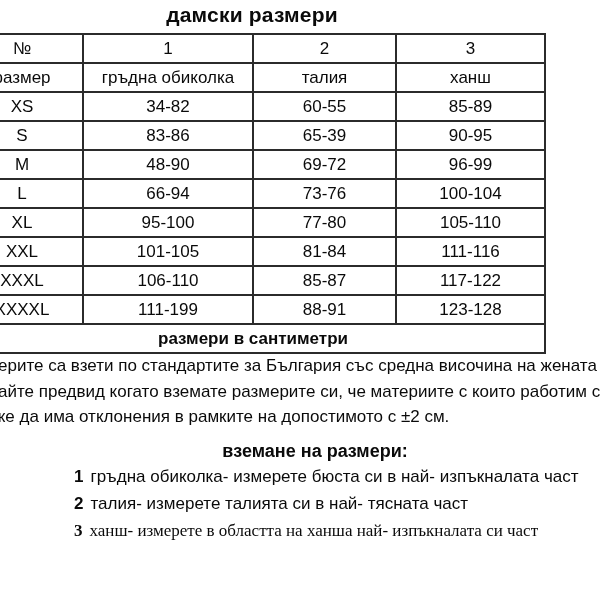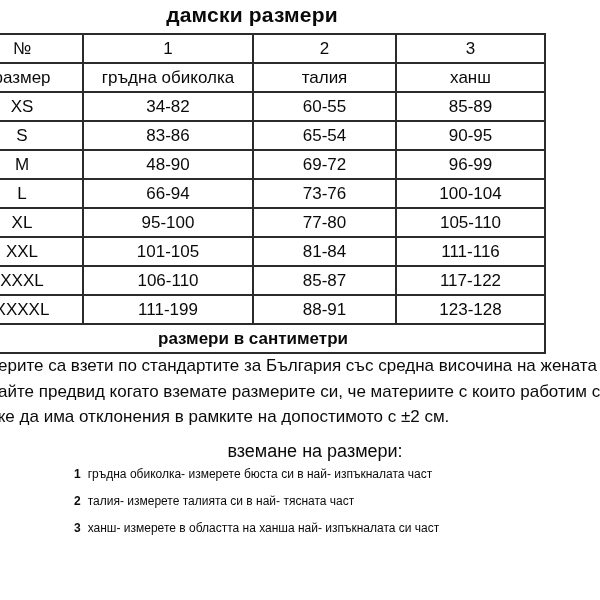--- a/index.html
+++ b/index.html
@@ -46,32 +46,32 @@
     white-space: nowrap;
     font-size: 17px;
   }
   #note-line-0 { top: 356px; left: -2px; }
   #note-line-1 { top: 382px; left: -2px; }
   #note-line-2 { top: 407px; left: -6px; }
   .measure-heading {
     position: absolute;
     top: 441px; left: 30px; width: 570px;
     text-align: center;
-    font-weight: normal;
+    font-weight: bold;
     font-size: 18px;
   }
   .measure-item {
     position: absolute;
     left: 74px;
     white-space: nowrap;
-    font-size: 12px;
+    font-size: 17px;
   }
   #measure-item-0 { top: 467px; }
   #measure-item-1 { top: 494px; }
-  #measure-item-2 { top: 521px; }
+  #measure-item-2 { top: 521px; font-family: Liberation Serif, serif; }
   .measure-item .num { font-weight: bold; margin-right: 7px; }
 </style>
 </head>
 <body>
 
 <div class="page-title">дамски размери</div>
 
 <table class="size-table">
   <colgroup>
     <col class="c1">
@@ -94,21 +94,21 @@
     </tr>
     <tr>
       <td>XS</td>
       <td>34-82</td>
       <td>60-55</td>
       <td>85-89</td>
     </tr>
     <tr>
       <td>S</td>
       <td>83-86</td>
-      <td>65-54</td>
+      <td>65-39</td>
       <td>90-95</td>
     </tr>
     <tr>
       <td>M</td>
       <td>48-90</td>
       <td>69-72</td>
       <td>96-99</td>
     </tr>
     <tr>
       <td>L</td>

